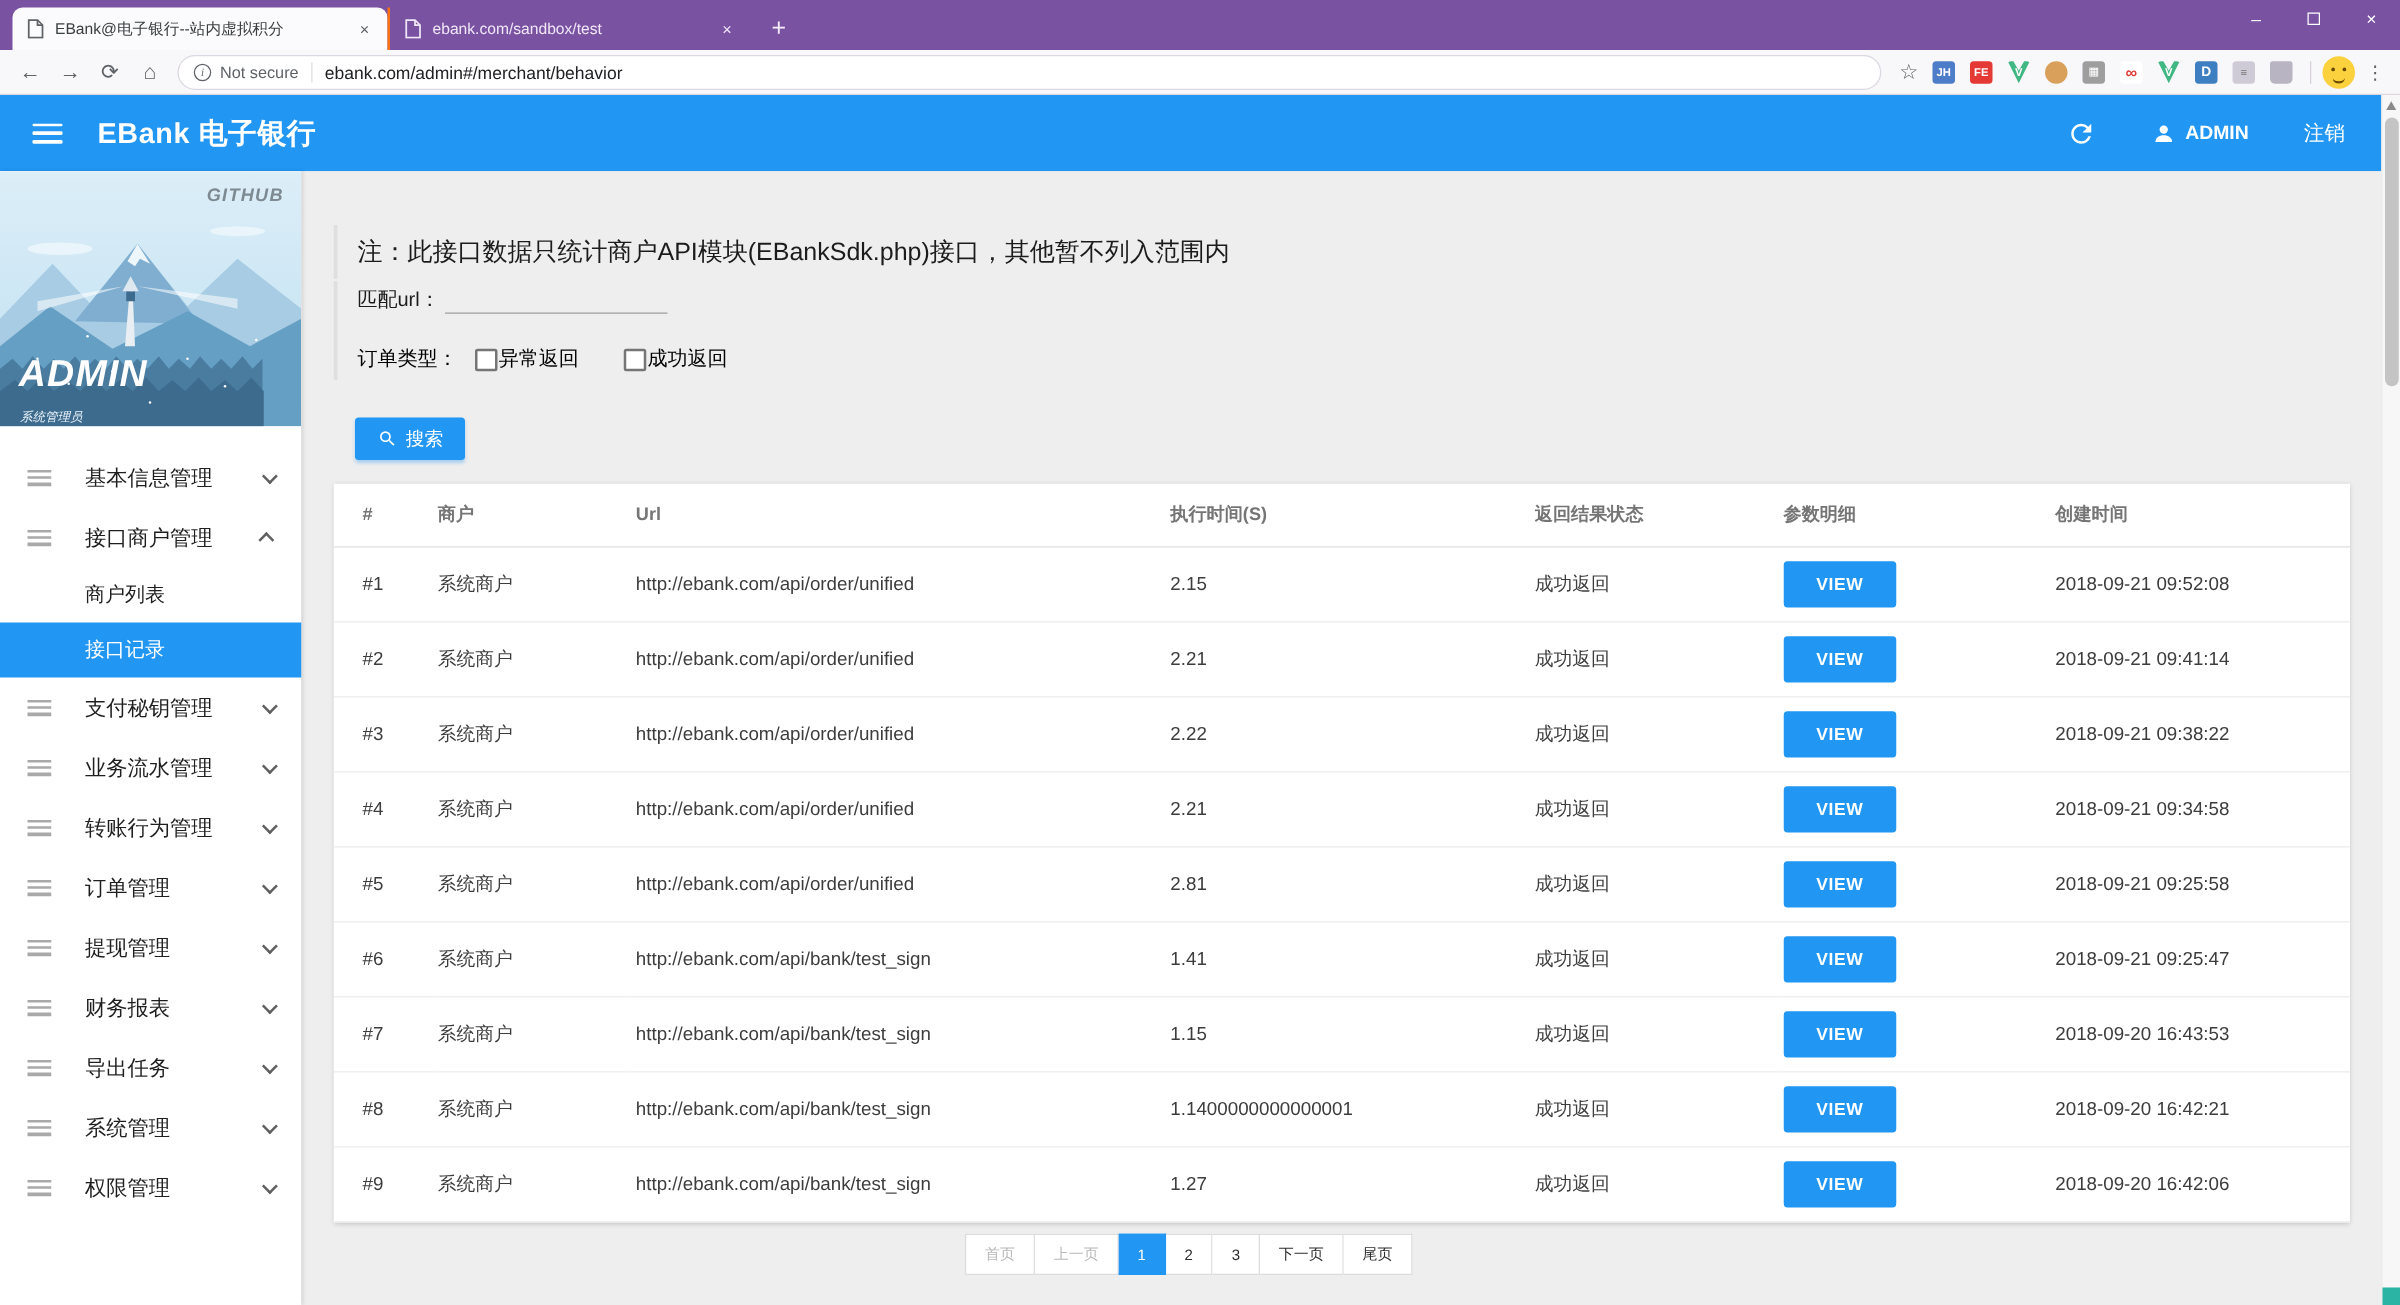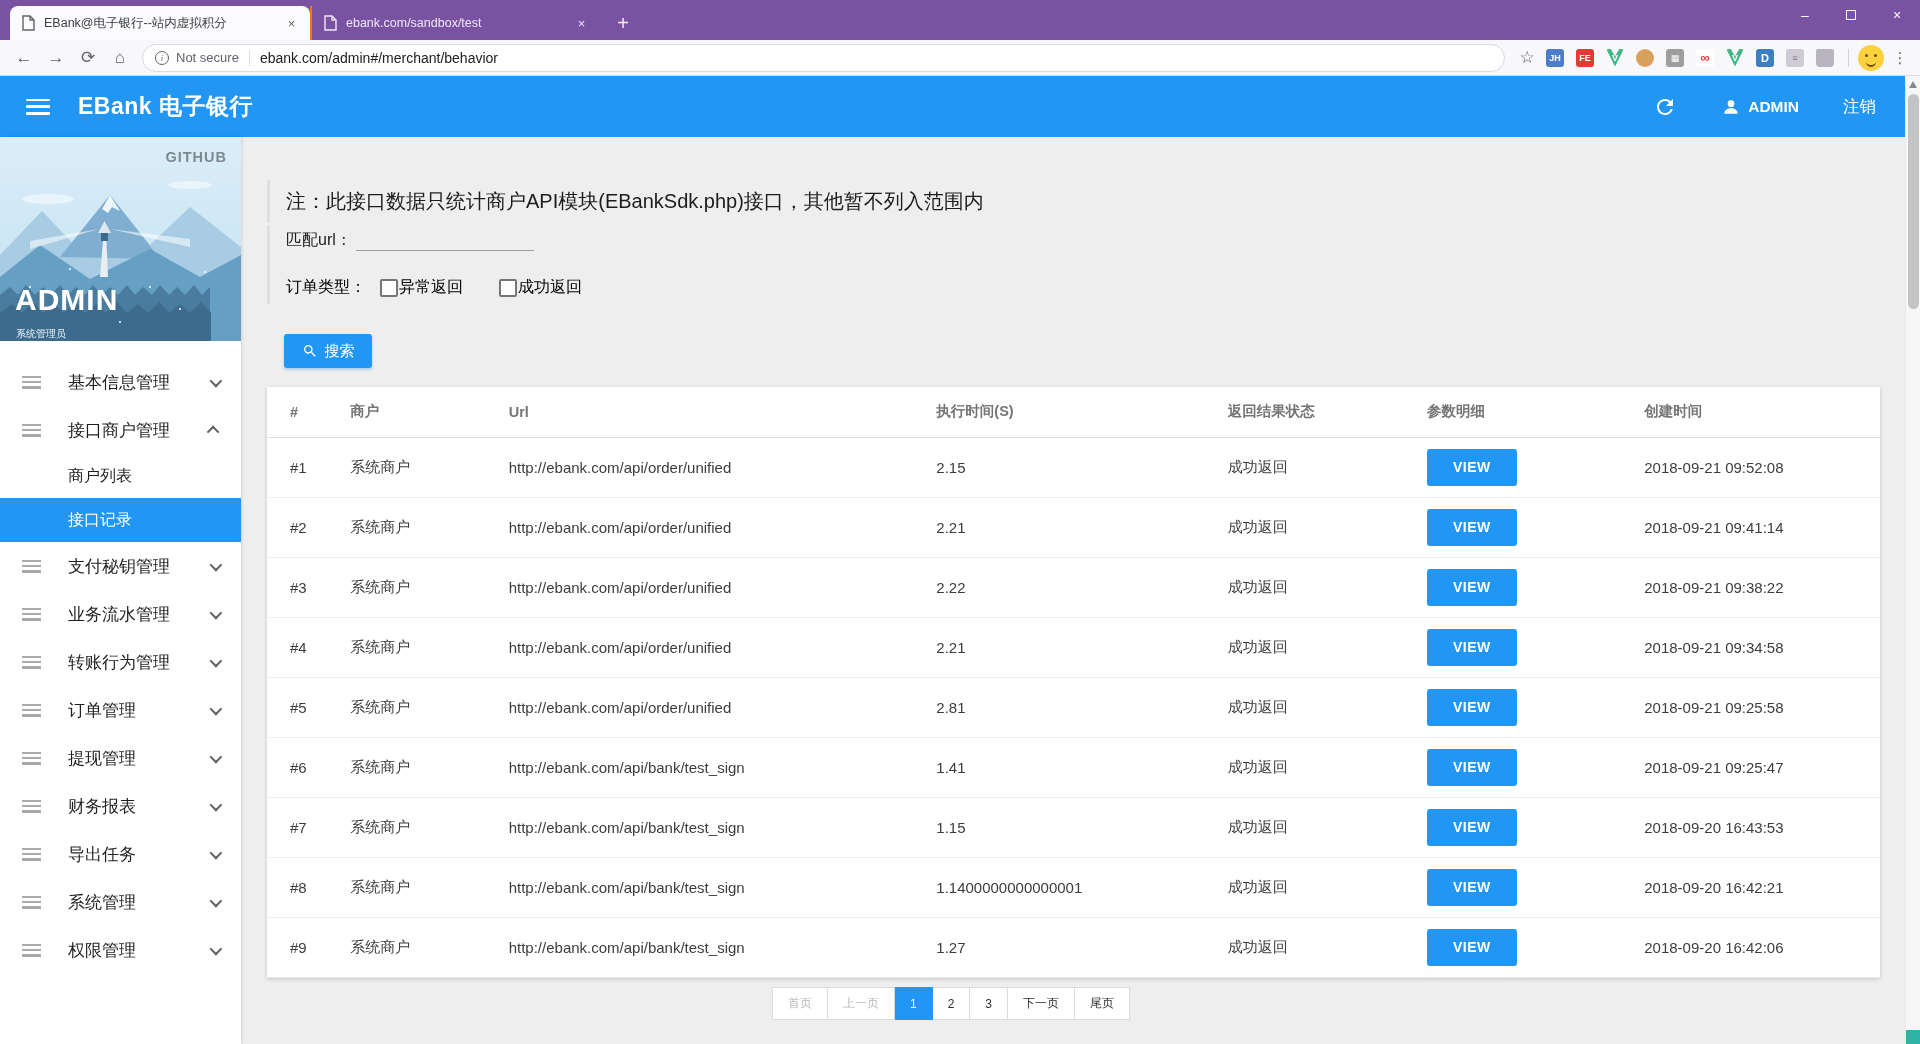--- a/index.html
+++ b/index.html
@@ -41,21 +41,21 @@
   .hamburger i { height:2.5px; background:#fff; border-radius:1px; }
   .app-title { font-size:23px; font-weight:bold; letter-spacing:.5px; }
   .header-right { margin-left:auto; display:flex; align-items:center; gap:44px; }
   .icon24 { width:24px; height:24px; }
   .user-chip { display:flex; align-items:center; gap:7px; font-size:15.5px; font-weight:bold; }
   .logout { font-size:16.5px; margin-right:18px; }
 
   
   .app-body { display:flex; height:907px; }
   .sidebar { width:241px; background:#fff; box-shadow:1px 0 3px rgba(0,0,0,.12); flex:none; position:relative; z-index:2; }
-  .banner { height:216px; position:relative; overflow:hidden; }
+  .banner { height:216px; position:relative; overflow:hidden;font-style:italic; }
   .banner svg { position:absolute; inset:0; }
   .banner .gh { position:absolute; top:12px; right:14px; color:#7E8A92; font-size:14.5px; font-weight:bold; letter-spacing:1px; }
   .banner .uname { position:absolute; left:15px; bottom:36px; color:#fff; font-size:30px; font-weight:bold; letter-spacing:1px; }
   .banner .urole { position:absolute; left:16px; bottom:12px; color:#ECF5FB; font-size:10px; }
   .menu { padding-top:5px; }
   .m-item { height:48px; display:flex; align-items:center; padding:0 22px; font-size:17px; color:#1f1f1f; cursor:pointer; }
   .m-ic { width:19px; height:13px; display:flex; flex-direction:column; justify-content:space-between; flex:none; }
   .m-ic i { height:2.5px; background:#A9A9A9; }
   .m-label { flex:1; margin-left:27px; }
   .chev { width:9px; height:9px; border-right:2px solid #5f5f5f; border-bottom:2px solid #5f5f5f; transform:rotate(45deg) translateY(-2px); flex:none; }

